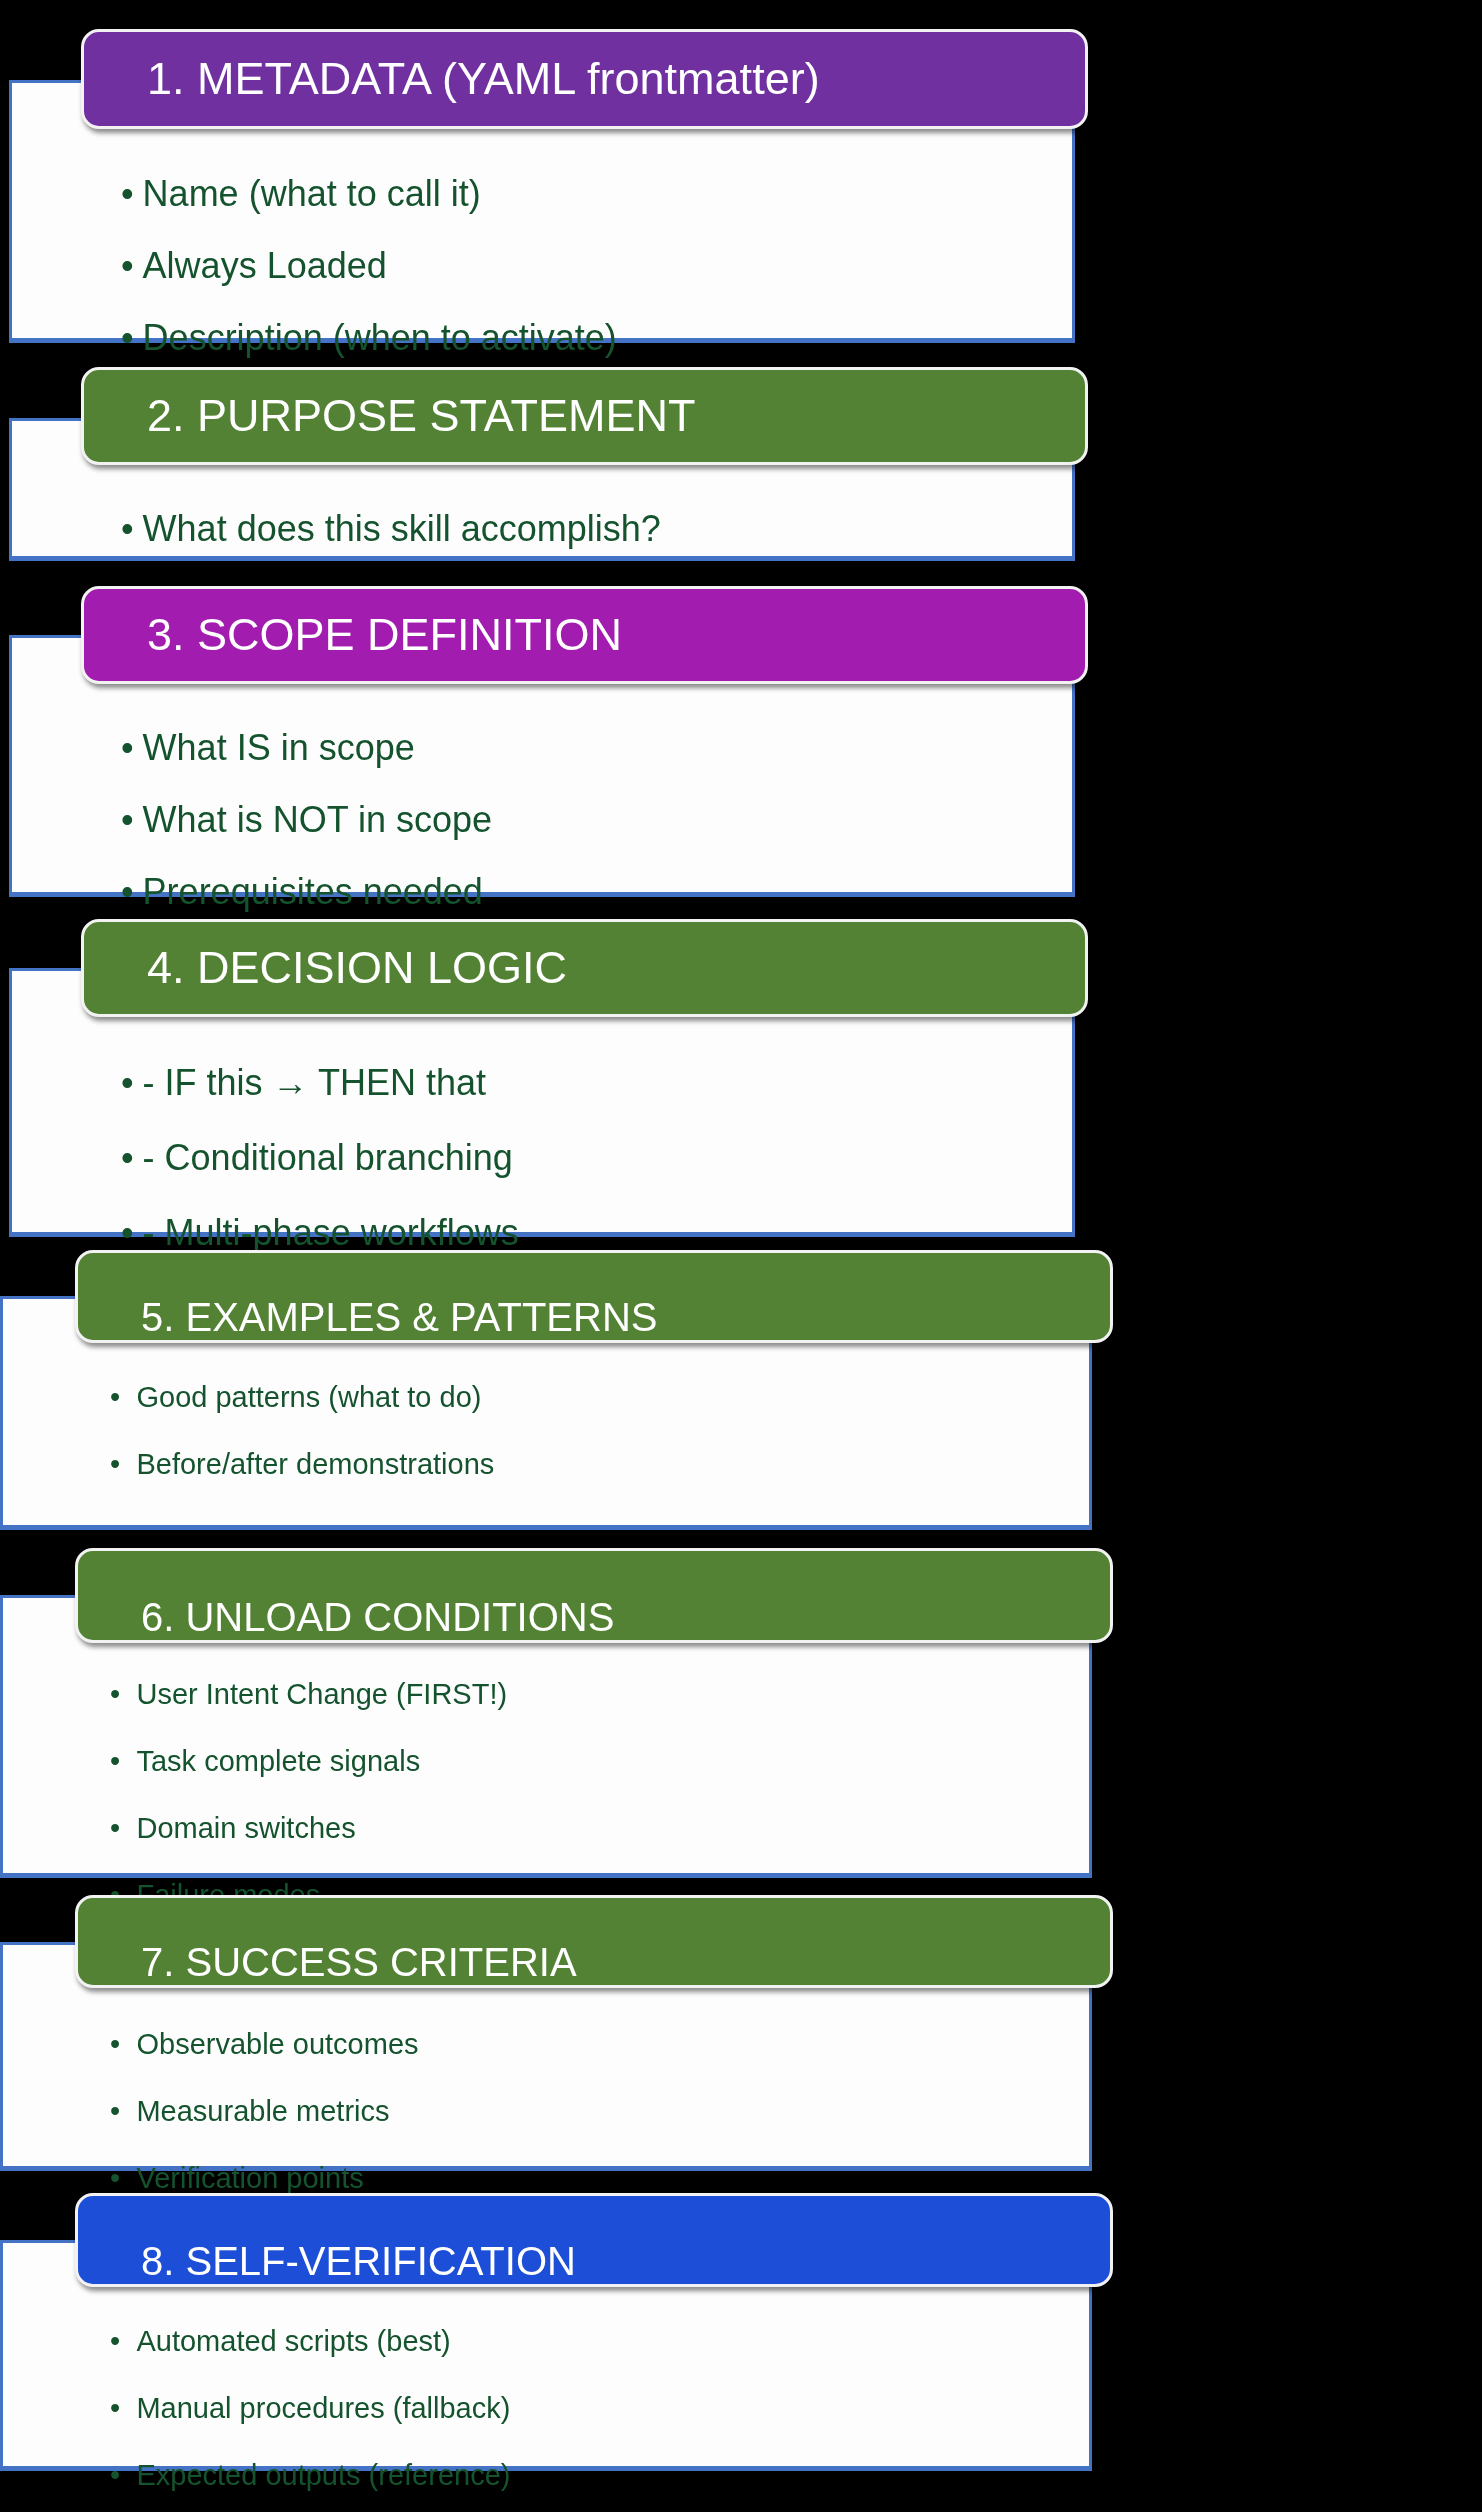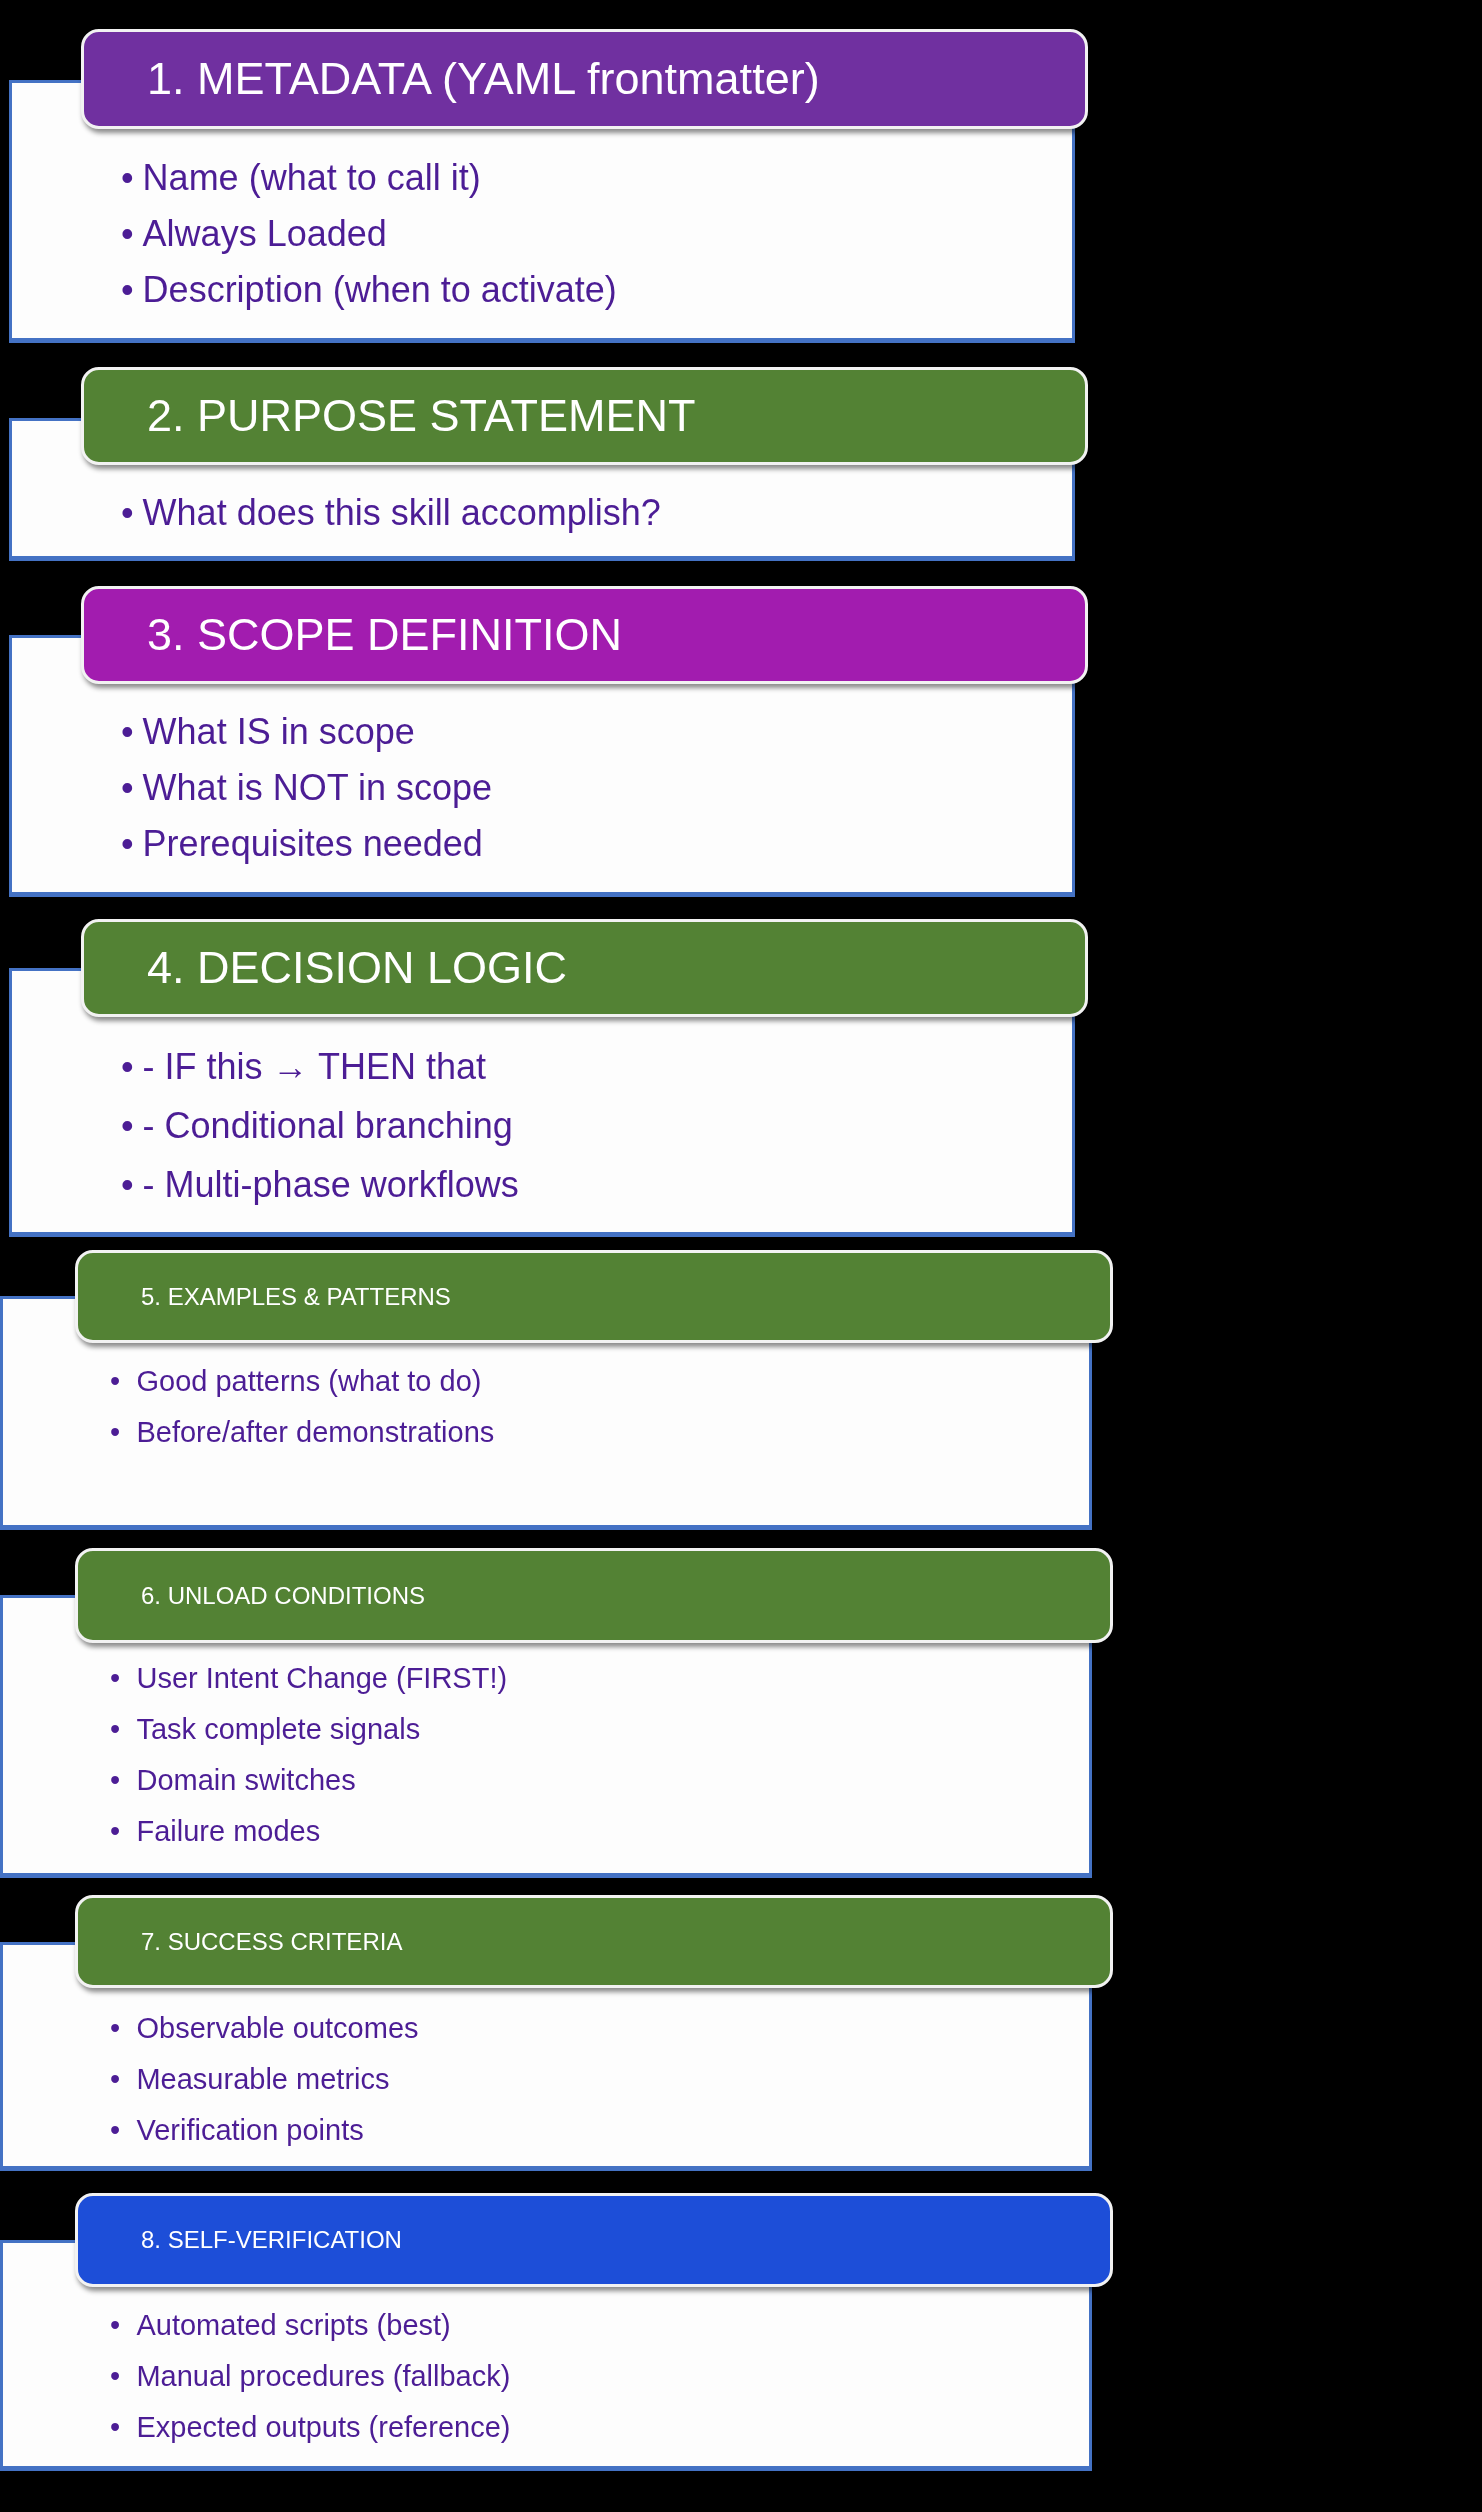--- a/index.html
+++ b/index.html
@@ -29,24 +29,24 @@
     border: 3.6px solid #F2F2F2;
     box-shadow: 2.7px 3.6px 5.4px rgba(0,0,0,0.45);
     color: #FFFFFF;
     display: flex;
     align-items: center;
     padding-left: 63px;
     box-sizing: border-box;
     z-index: 2;
   }
   .grpA .header-box { font-size: 45px; }
-  .grpB .header-box { font-size: 24px; }
+  .grpB .header-box { font-size: 40px; align-items: flex-end; }
 
   ul.bullets { list-style: none; margin: 0; padding: 0; }
-  ul.bullets li { color: #4c1d95; display: flex; align-items: baseline; }
+  ul.bullets li { color: #14532d; display: flex; align-items: baseline; margin-top: 16px; }
   .grpA ul.bullets li { font-size: 36px; line-height: 56px; }
   .s4  ul.bullets li { line-height: 59px; }
   .grpB ul.bullets li { font-size: 29px; line-height: 51px; }
   ul.bullets li::before { content: "\2022"; flex: 0 0 auto; }
   .grpA ul.bullets li::before { margin-right: 9px; }
   .grpB ul.bullets li::before { margin-right: 16.3px; }
   .grpA ul.bullets { padding-left: 109px; padding-right: 27px; }
   .grpB ul.bullets { padding-left: 107px; padding-right: 27px; }
 
   

